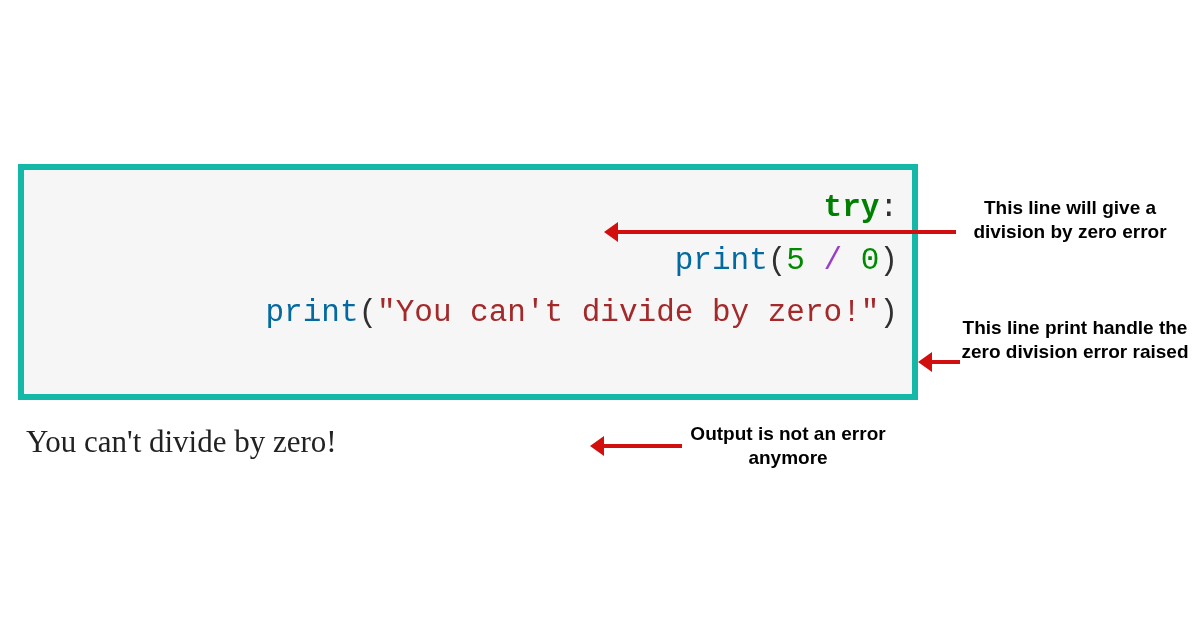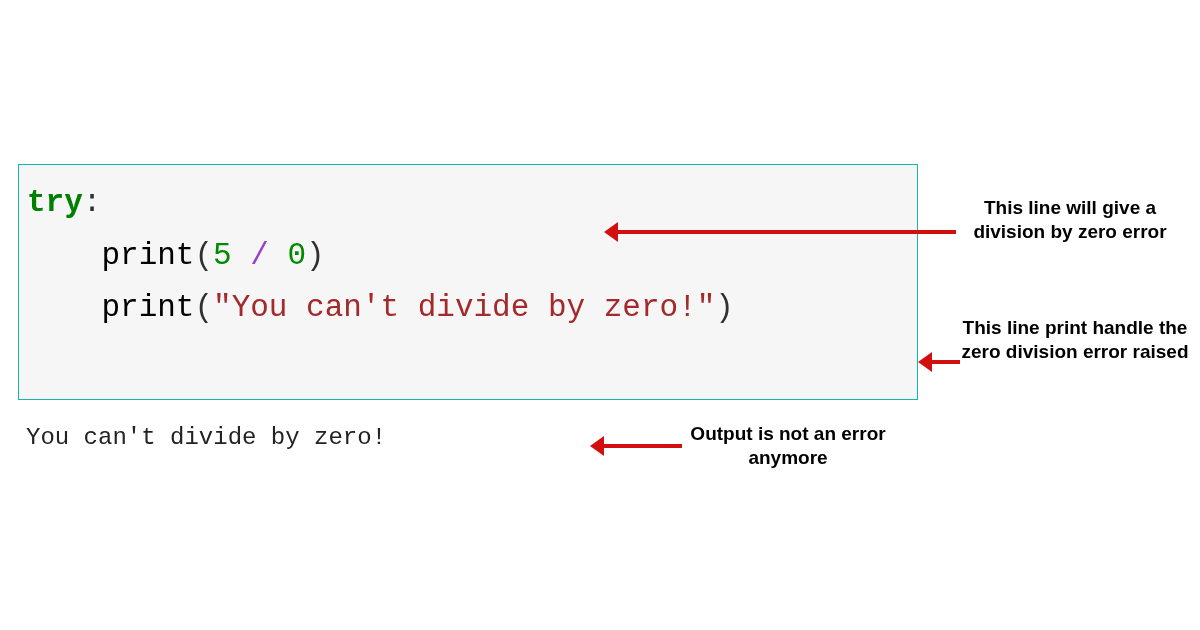--- a/index.html
+++ b/index.html
@@ -11,43 +11,44 @@
     font-family: Arial, Helvetica, sans-serif;
     overflow: hidden;
   }
   .code-block {
     position: absolute;
     left: 18px;
     top: 164px;
     width: 900px;
     height: 236px;
     background: #f6f6f6;
-    border: 1px solid #14b8a6;
-    padding: 12px 14px 12px 8px;
+    border: 6px solid #14b8a6;
+    padding: 12px 14px 12px 31px;
+    text-align: right;
   }
   .code-line {
     font-family: "Consolas", "Courier New", monospace;
     font-size: 31px;
     line-height: 1.7;
     white-space: pre;
   }
   .kw-green { color: #008000; font-weight: bold; }
-  .fn-blue  { color: #000000; }
+  .fn-blue  { color: #0369a1; }
   .op-purple{ color: #9a3ec5; }
   .lit-green{ color: #008a00; }
   .err-red  { color: #9a0000; font-weight: bold; }
   .str-brown{ color: #a3292b; }
   .plain    { color: #303030; }
 
   .output-line {
     position: absolute;
     left: 26px;
     top: 424px;
-    font-family: Liberation Mono, monospace;
-    font-size: 24px;
+    font-family: Liberation Serif, serif;
+    font-size: 31px;
     color: #222;
     white-space: pre;
   }
 
   .anno {
     position: absolute;
     color: #000000;
     font-weight: 700;
     font-size: 19px;
     line-height: 1.25;

